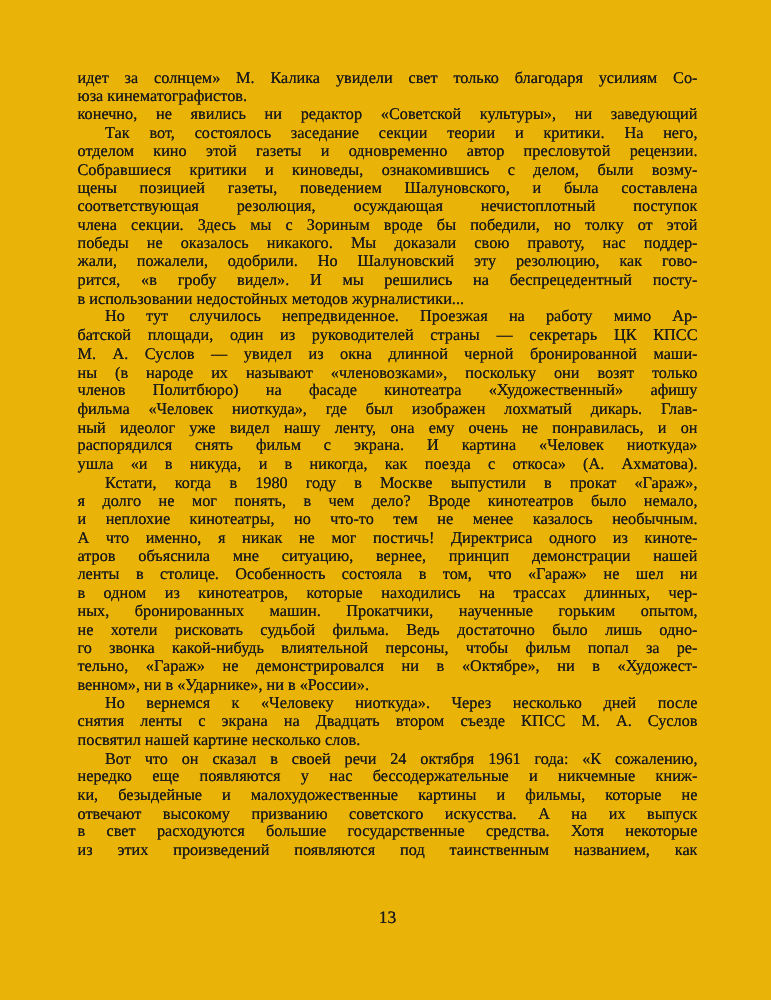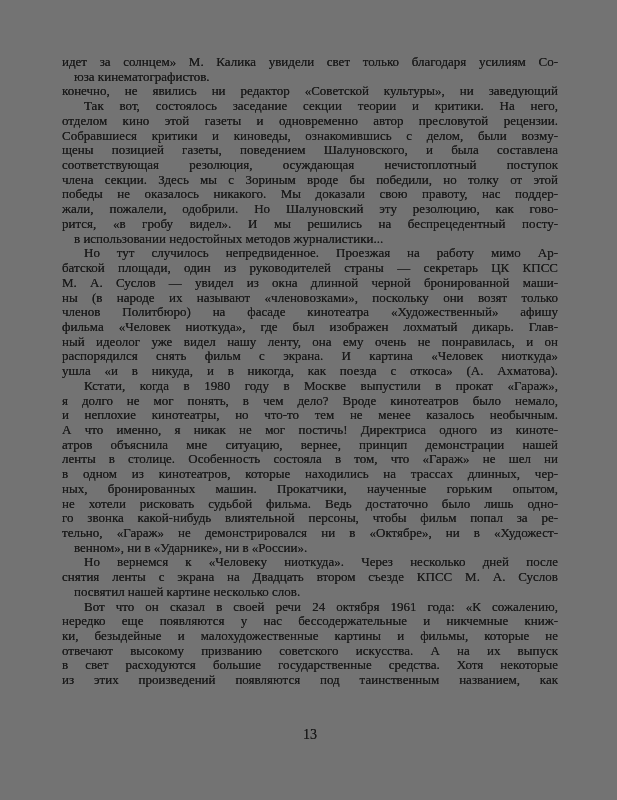--- a/index.html
+++ b/index.html
@@ -10,42 +10,41 @@
     overflow: hidden;
   }
   body {
     background: #ffffff;
     font-family: "Liberation Serif", "DejaVu Serif", serif;
   }
   .page {
     position: relative;
     width: 617px;
     height: 800px;
-    background: #737373;
+    background: #eab308;
   }
   .text-block {
     position: absolute;
     left: 62px;
     top: 55px;
     width: 496px;
     color: #1b1b1b;
     font-size: 13px;
     line-height: 14.73px;
     text-shadow: 0 0 0.35px currentColor; 
   }
   .line {
     text-align: justify;
     text-align-last: justify;
     white-space: normal;
     overflow: hidden;
     height: 14.73px;
   }
   .line.no-just {
     text-align-last: left;
-    margin-left: 12px;
   }
   .line.ind {
     text-indent: 22px;
   }
   .page-number {
     position: absolute;
     left: 62px;
     top: 727px;
     width: 496px;
     text-align: center;

